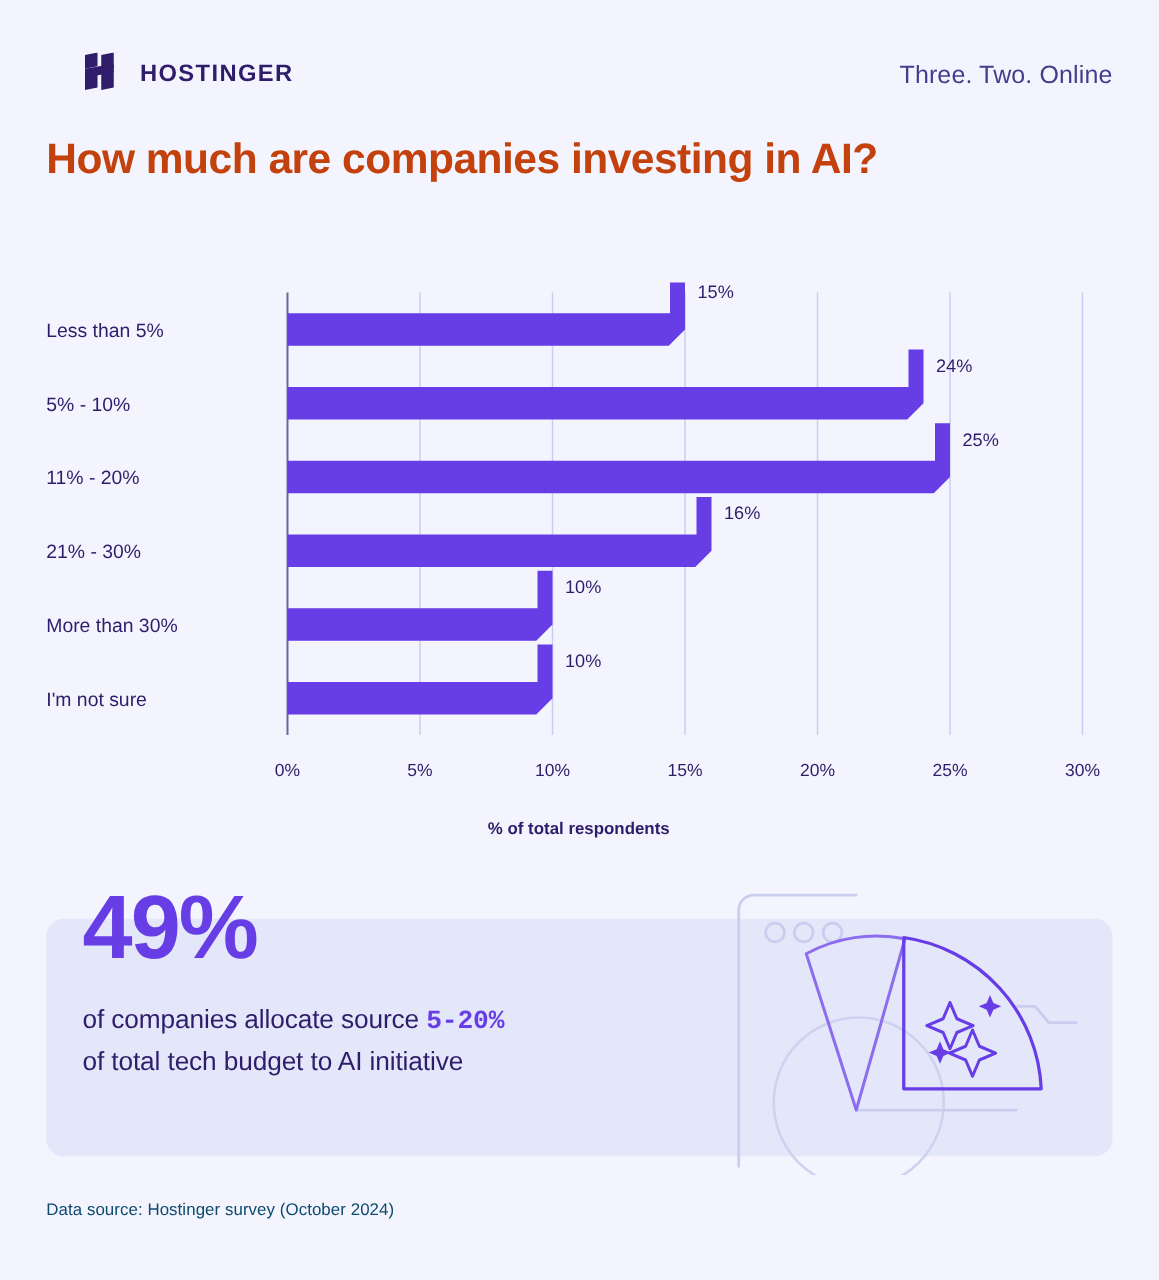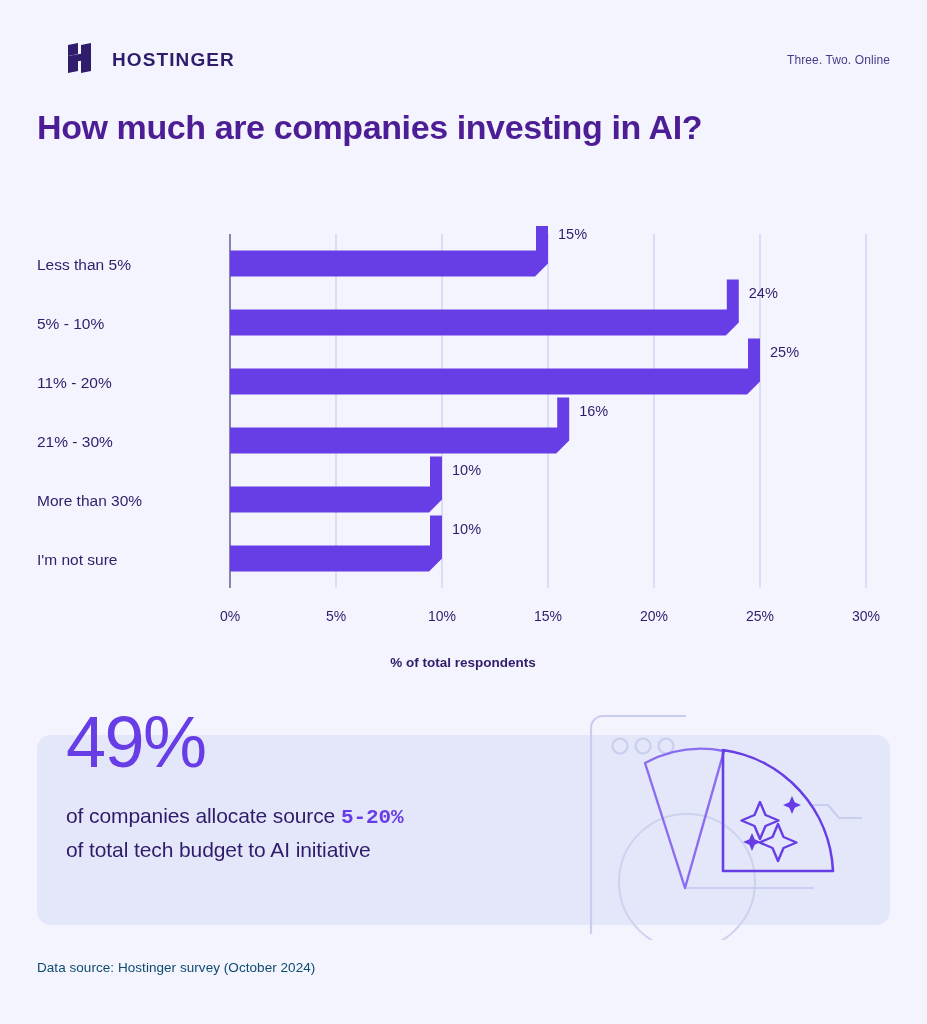--- a/index.html
+++ b/index.html
@@ -34,34 +34,34 @@
     gap: 14px;
   }
   .brand-mark { display: block; }
   .brand-name {
     font-size: 19px;
     font-weight: bold;
     letter-spacing: 1.1px;
     color: #2f1c6a;
   }
   .tagline {
-    font-size: 12px;
+    font-size: 20px;
     color: #473c8c;
     letter-spacing: 0.1px;
   }
 
   
   .page-title {
     position: absolute;
     top: 108px;
     left: 37px;
     font-size: 34px;
     font-weight: bold;
     letter-spacing: -0.4px;
-    color: #4c1d95;
+    color: #c2410c;
     margin: 0;
   }
 
   
   .chart-area {
     position: absolute;
     top: 226px;
     left: 0;
     width: 820px;
     height: 450px;
@@ -79,21 +79,21 @@
     border-radius: 14px;
   }
   .callout-text {
     position: absolute;
     left: 66px;
     top: 706px;
     width: 520px;
   }
   .callout-big {
     font-size: 72px;
-    font-weight: normal;
+    font-weight: bold;
     line-height: 1;
     color: #673de6;
     letter-spacing: -1.5px;
     margin: 0;
   }
   .callout-desc {
     margin: 22px 0 0 0;
     font-size: 21px;
     line-height: 1.52;
     color: #2f1c6a;

